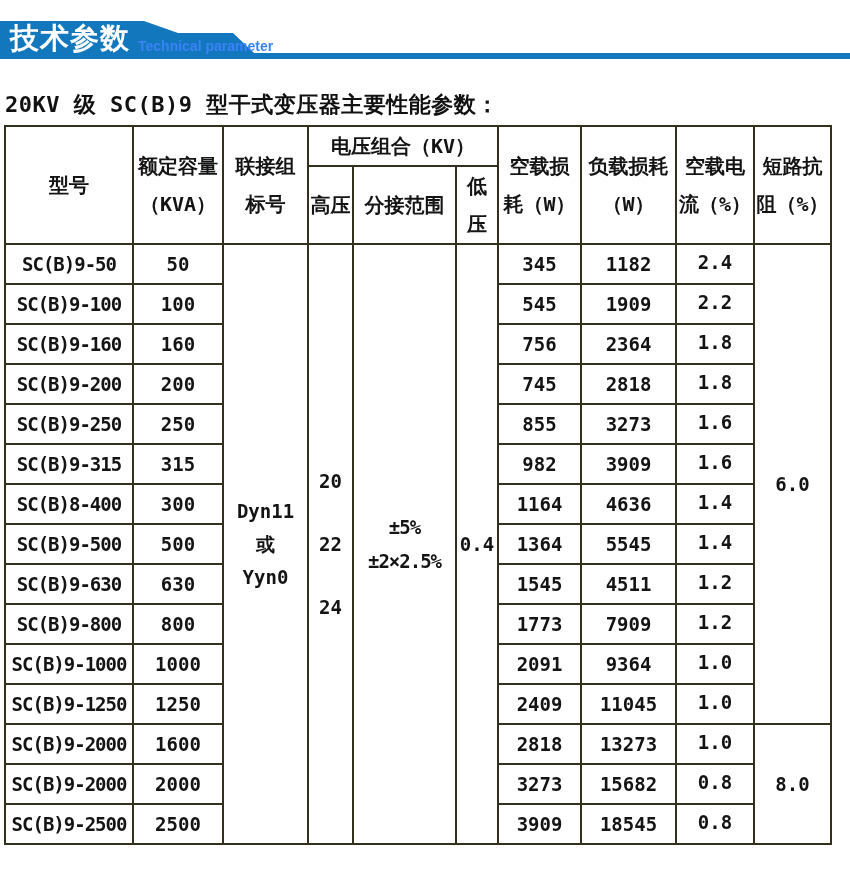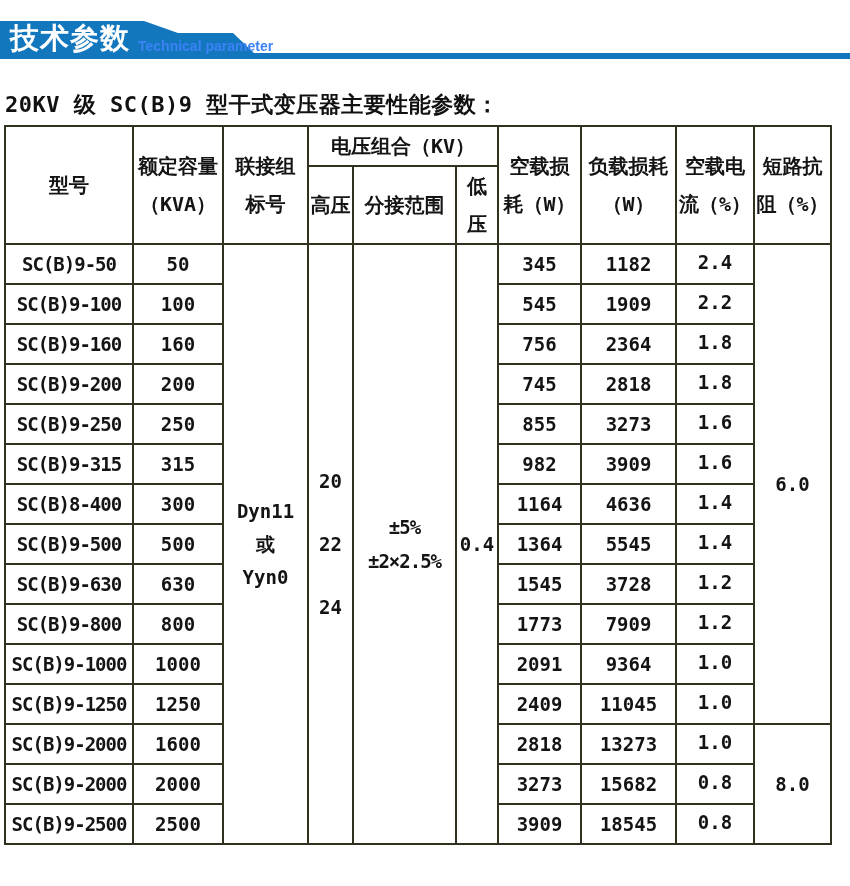--- a/index.html
+++ b/index.html
@@ -187,21 +187,21 @@
           <td class="c-model">SC(B)9-500</td>
           <td class="c-kva">500</td>
           <td class="c-nll">1364</td>
           <td class="c-ll">5545</td>
           <td class="c-nlc">1.4</td>
         </tr>
         <tr>
           <td class="c-model">SC(B)9-630</td>
           <td class="c-kva">630</td>
           <td class="c-nll">1545</td>
-          <td class="c-ll">3728</td>
+          <td class="c-ll">4511</td>
           <td class="c-nlc">1.2</td>
         </tr>
         <tr>
           <td class="c-model">SC(B)9-800</td>
           <td class="c-kva">800</td>
           <td class="c-nll">1773</td>
           <td class="c-ll">7909</td>
           <td class="c-nlc">1.2</td>
         </tr>
         <tr>

